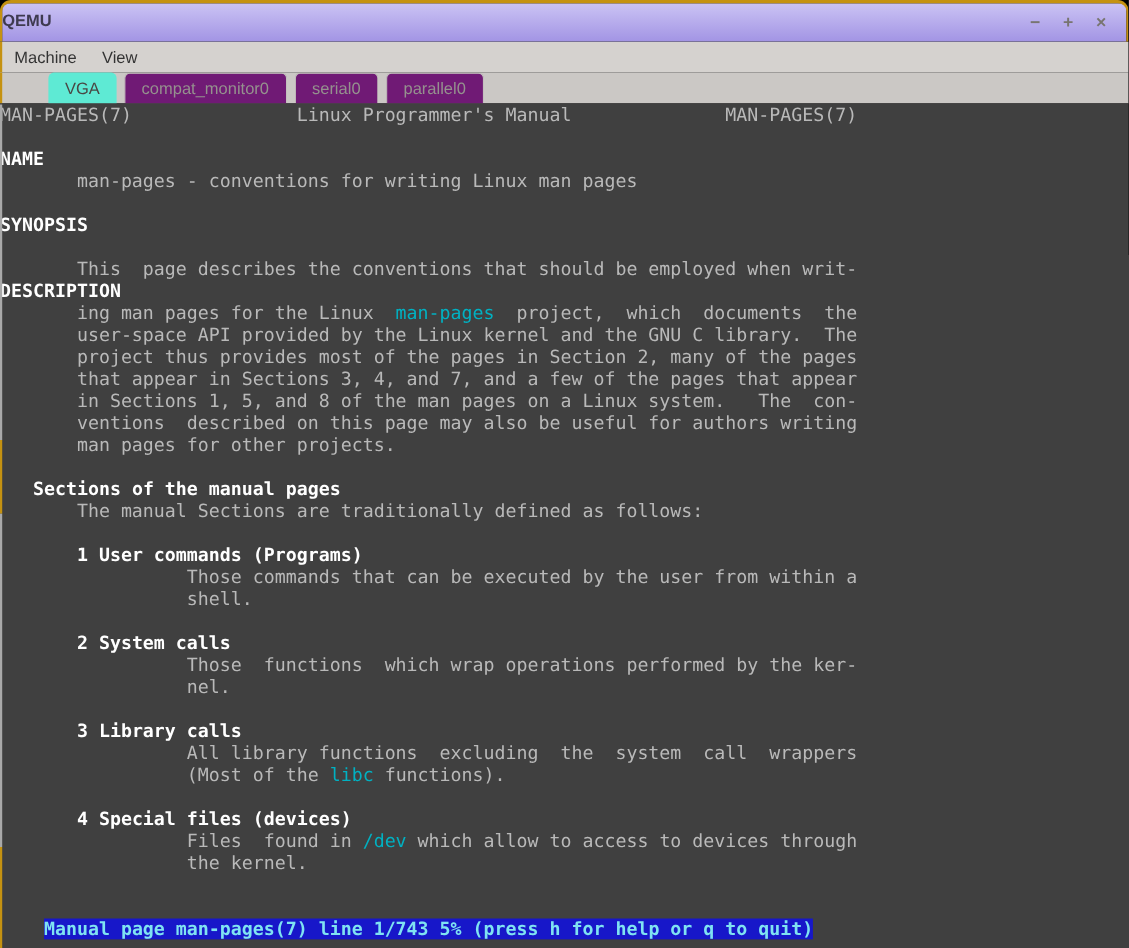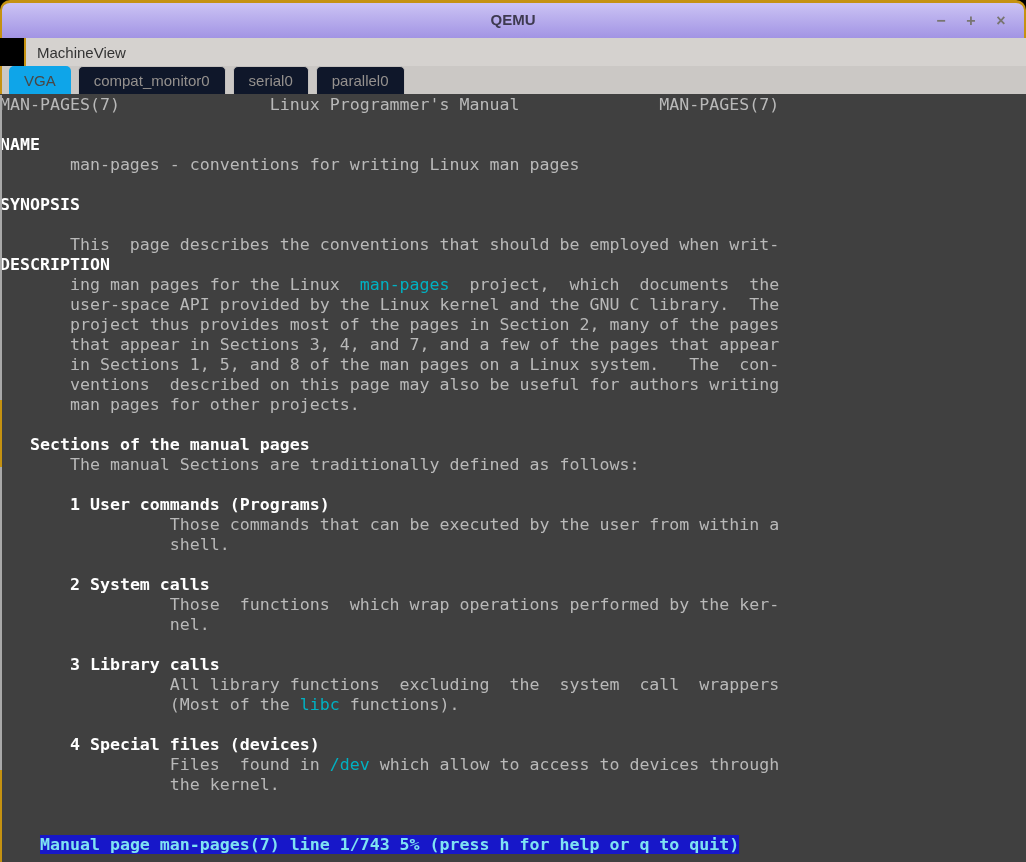--- a/index.html
+++ b/index.html
@@ -15,60 +15,59 @@
   .titlebar {
     position:absolute; top:0; left:0; right:0; height:38px;
     background:linear-gradient(#cbc3f4, #a294e4);
     border:2px solid #c59211;
     border-top-width:3px;
     border-bottom:none;
     border-radius:10px 10px 0 0;
   }
   .titlebar .title {
     position:absolute; left:0; right:0; top:8px;
-    text-align:center;
     font-size:15px; font-weight:bold; color:#3e3a50;
   }
   .controls {
     position:absolute; right:8px; top:0; height:100%;
     display:flex; align-items:center;
   }
   .ctrl {
     width:30px; text-align:center;
     color:#787570; font-size:16px; font-weight:bold;
     cursor:default; line-height:30px;
   }
 
   
   .menubar {
     position:absolute; top:38px; left:0; right:0; height:28px;
     background:#d5d2cf;
     border-left:2px solid #c59211;
     display:flex; align-items:center;
-    padding-left:11px; margin-left:24px;
+    padding-left:11px; gap:23px;
   }
   .menu-item { font-size:15px; color:#333333; }
 
   
   .tabbar {
     position:absolute; top:66px; left:0; right:0; height:28px;
     background:#cbc8c5;
     border-left:2px solid #c59211;
     display:flex; align-items:stretch;
     padding-left:7px; gap:7px;
   }
   .tab {
     font-size:15px;
     padding:0 15px;
     display:flex; align-items:center;
     border-radius:5px 5px 0 0;
   }
-  .tab.active { background:#0ea5e9; color:#4a4744; }
+  .tab.active { background:#5eead4; color:#4a4744;margin-left:35px; }
   .tab.inactive {
-    background:#0f172a; color:#95918e;
+    background:#701a75; color:#95918e;
     border:1px solid #c3c0bd; border-bottom:none;
   }
 
   
   .terminal {
     position:absolute; top:94px; left:0; right:0; bottom:0;
     background:#404040;
     font-family:"DejaVu Sans Mono", monospace;
     font-size:16.6px;
     padding-top:1px;

